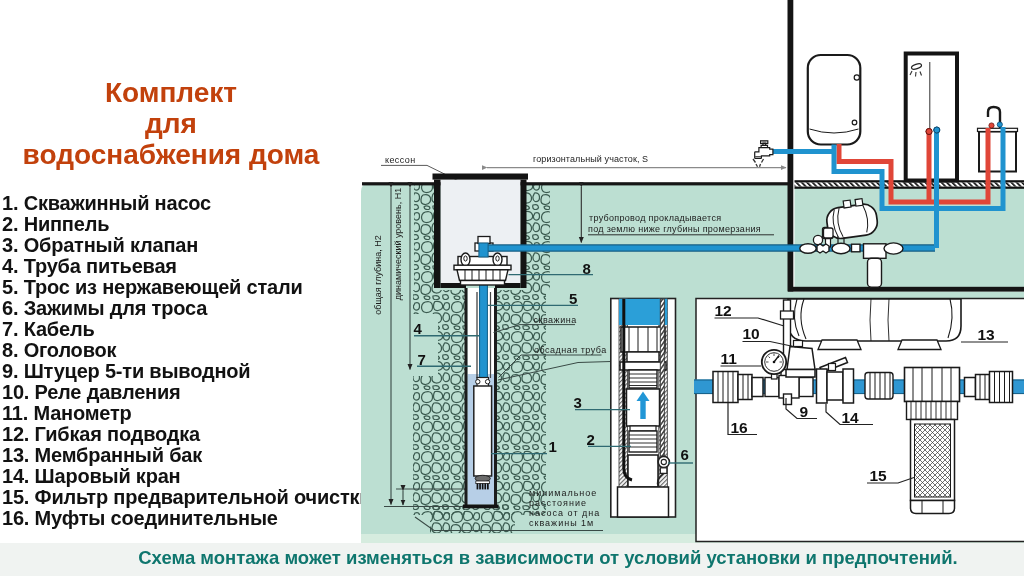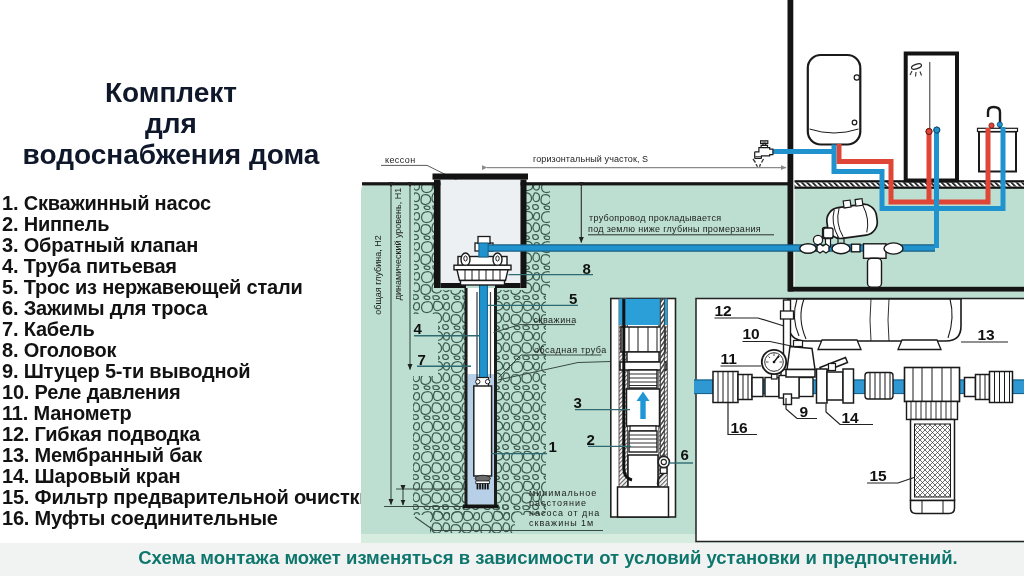--- a/index.html
+++ b/index.html
@@ -5,21 +5,21 @@
   html,body{margin:0;padding:0;}
   body{width:1024px;height:576px;position:relative;overflow:hidden;background:#ffffff;
        font-family:"Liberation Sans", sans-serif;}
   .abs{position:absolute;}
 </style>
 </head>
 <body>
 
 <div class="abs" style="left:0;top:543px;width:1024px;height:33px;background:#f0f3f1;"></div>
 
-<div class="abs" style="left:0px;top:77px;width:342px;text-align:center;font-weight:bold;font-size:28px;line-height:31px;color:#0f172a;">Комплект<br>для<br>водоснабжения дома</div>
+<div class="abs" style="left:0px;top:77px;width:342px;text-align:center;font-weight:bold;font-size:28px;line-height:31px;color:#c2410c;">Комплект<br>для<br>водоснабжения дома</div>
 
 <div class="abs" style="left:2px;top:192.5px;font-weight:bold;font-size:20px;line-height:21.05px;color:#121212;letter-spacing:-0.2px;white-space:pre;">1. Скважинный насос
 2. Ниппель
 3. Обратный клапан
 4. Труба питьевая
 5. Трос из нержавеющей стали
 6. Зажимы для троса
 7. Кабель
 8. Оголовок
 9. Штуцер 5-ти выводной

